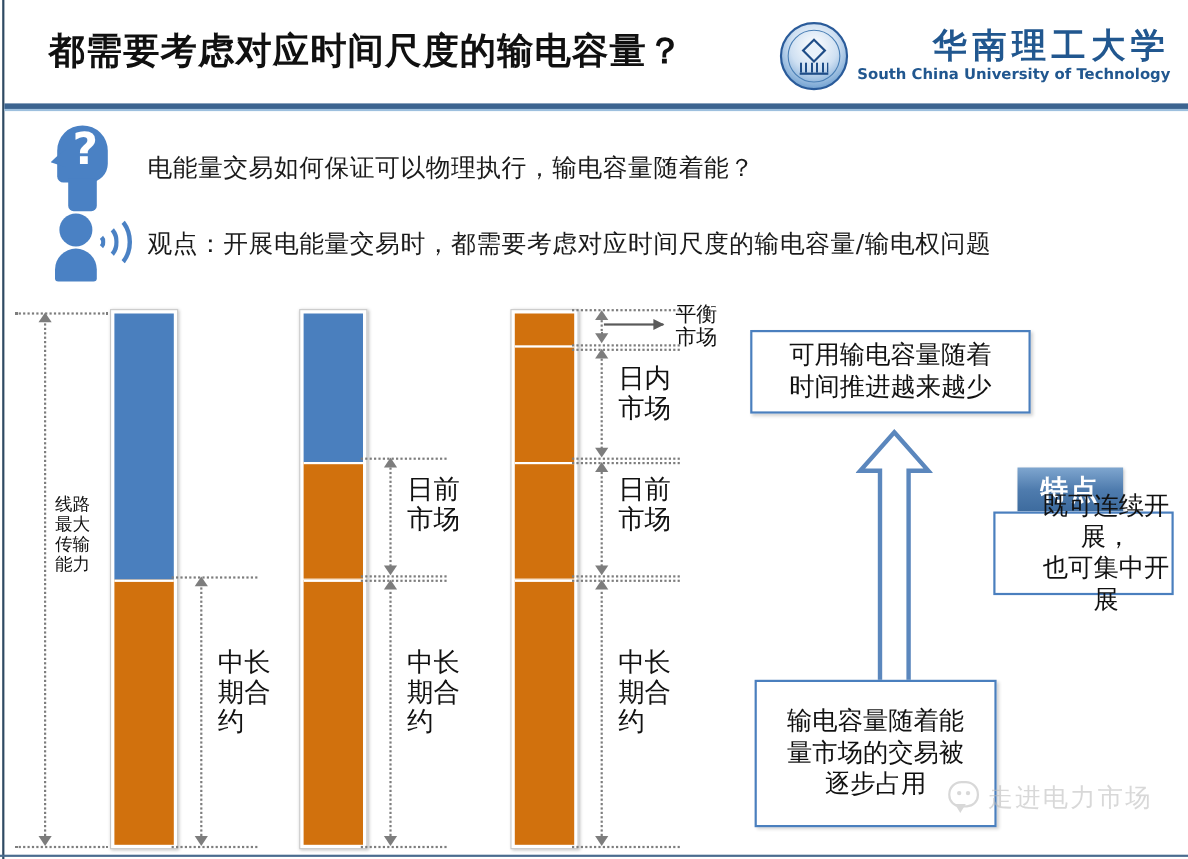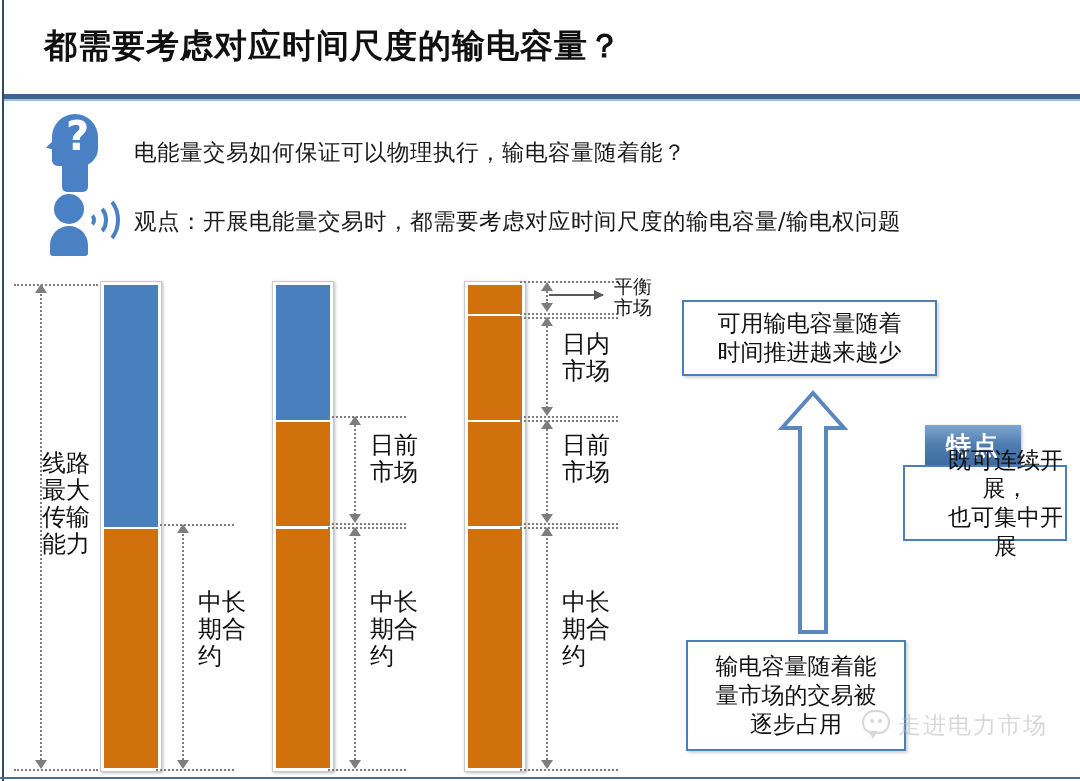--- a/index.html
+++ b/index.html
@@ -149,21 +149,21 @@
   .arrow-up { border-bottom: 9px solid #7d7d7d; }
   .arrow-down { border-top: 9px solid #7d7d7d; }
 
   .dim-label {
     position: absolute; font-size: 24px; color: #111; line-height: 1.12;
     text-align: left; white-space: nowrap; font-weight: normal;
   }
   .dim-label.small { font-size: 19px; line-height: 1.1; }
 
   .left-label {
-    position: absolute; font-size: 24px; color: #111;
+    position: absolute; font-size: 16px; color: #111;
     line-height: 1.12; white-space: nowrap; text-align: center;
   }
 
   
   .leader {
     position: absolute; height: 2px; background: #5a5a5a;
   }
   .leader::after {
     content: ""; position: absolute; right: -1px; top: -4px;
     width: 0; height: 0;
@@ -228,20 +228,30 @@
 </head>
 <body>
 
 <div id="slide">
 
   <div class="edge-left"></div>
   <div class="edge-bottom"></div>
 
   <div class="slide-title">都需要考虑对应时间尺度的输电容量？</div>
 
+  <div class="logo-wrap">
+    <div class="logo-seal">
+      <div class="seal-core"></div>
+      <div class="seal-base"></div>
+    </div>
+    <div class="logo-text">
+      <div class="logo-cn">华南理工大学</div>
+      <div class="logo-en">South China University of Technology</div>
+    </div>
+  </div>
 
   <div class="header-rule"></div>
 
   <div class="qrow" style="left:46px; top:112px;">
     <div class="icon-head">
       <div class="skull"></div>
       <div class="nose"></div>
       <div class="neck"></div>
       <div class="qmark">?</div>
     </div>
@@ -381,21 +391,21 @@
     </svg>
   </div>
 
   <div class="badge" style="left:925px; top:425px; width:96px; height:40px;">特点</div>
 
   <div class="callout plain" style="left:903px; top:465px; width:164px; height:76px;">
     <div class="ctext">既可连续开展，
 也可集中开展</div>
   </div>
 
-  <div class="callout" style="left:686px; top:640px; width:220px; height:111px;">
+  <div class="callout" style="left:686px; top:618px; width:220px; height:134px;">
     <div class="ctext">输电容量随着能
 量市场的交易被
 逐步占用</div>
   </div>
 
   <div class="watermark" style="left:862px; top:710px;">
     <div class="wm-icon">
       <div class="eye l"></div>
       <div class="eye r"></div>
     </div>

